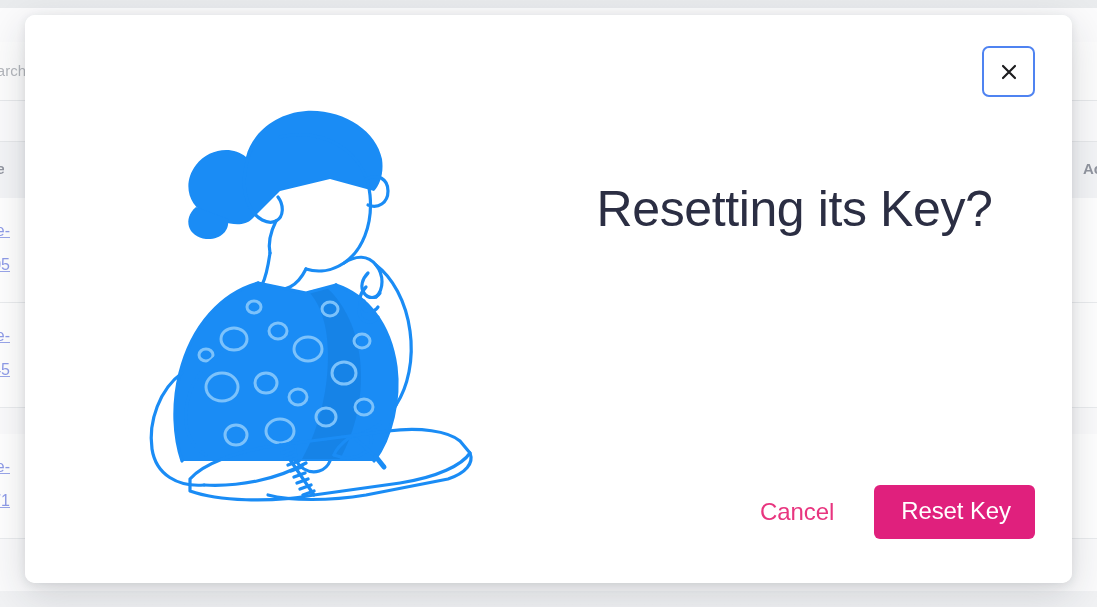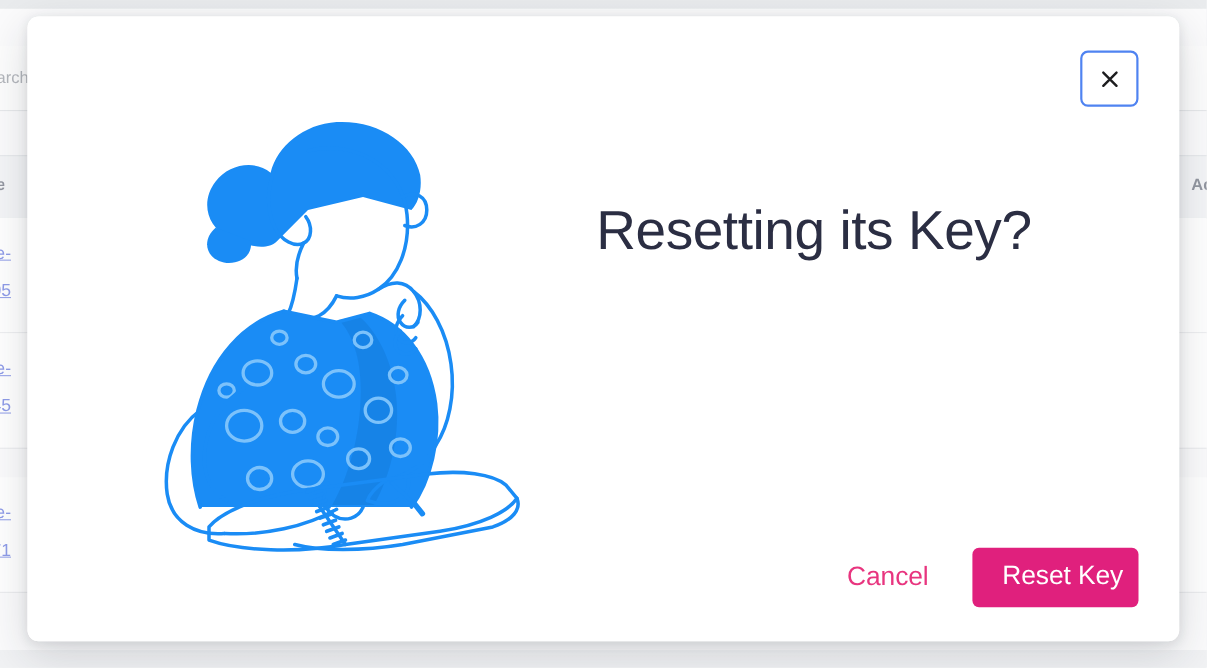--- a/index.html
+++ b/index.html
@@ -167,35 +167,36 @@
     top: 168px;
     width: 505px;
   }
   .modal-title {
     margin: 0;
     font-size: 50px;
     line-height: 1.07;
     font-weight: 400;
     letter-spacing: -0.4px;
     color: #2b2e43;
+    text-align: center;
   }
   .modal-desc {
     margin: 34px 0 0 0;
     font-size: 31px;
     line-height: 1.38;
     font-weight: 600;
     letter-spacing: -0.2px;
     color: #2b2e43;
     max-width: 500px;
   }
 
   .modal-actions {
     position: absolute;
     right: 37px;
-    bottom: 31px;
+    bottom: 44px;
     display: flex;
     align-items: center;
     gap: 40px;
   }
   .btn-cancel {
     background: none;
     border: none;
     padding: 0;
     font-family: inherit;
     font-size: 24px;
@@ -204,21 +205,21 @@
     letter-spacing: -0.1px;
   }
   .btn-primary {
     background: #e0207d;
     border: none;
     border-radius: 6px;
     color: #ffffff;
     font-family: inherit;
     font-size: 24px;
     letter-spacing: -0.1px;
-    padding: 14px 14px 16px 27px;
+    padding: 14px 24px 16px 27px;
     cursor: pointer;
     line-height: 1;
   }
 </style>
 </head>
 <body>
 
 <div class="bg-page">
   <div class="bg-card">
 

